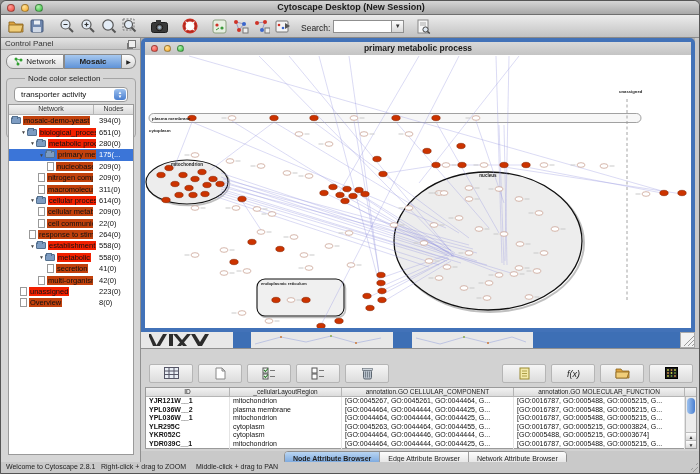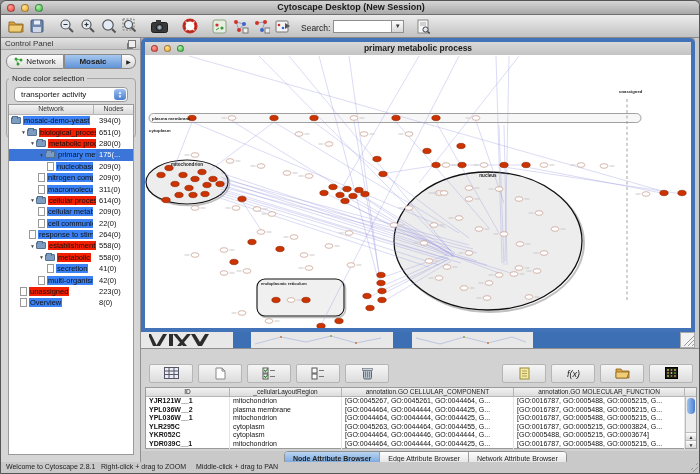--- a/index.html
+++ b/index.html
@@ -43,21 +43,21 @@
   .cp-tab{flex:1;display:flex;align-items:center;justify-content:center;gap:3px;
     border:1px solid #8a8a8a;font-size:8px;color:#222;
     background:linear-gradient(#fdfdfd,#dedede);}
   .cp-tab.first{border-radius:7px 0 0 7px;}
   .cp-tab.active{background:linear-gradient(#a7c8ef,#5f93d8);font-weight:bold;}
   .cp-tab-arrow{width:14px;border:1px solid #8a8a8a;border-left:none;
     border-radius:0 7px 7px 0;background:linear-gradient(#fdfdfd,#d5d5d5);
     display:flex;align-items:center;justify-content:center;font-size:6px;color:#222;}
   .groupbox{position:absolute;left:5px;top:40px;width:130px;height:60px;
     border:1px solid #a5a5a5;border-radius:4px;}
-  .groupbox .legend{position:absolute;left:2px;top:-5px;background:#d6d6d6;
+  .groupbox .legend{position:absolute;left:18px;top:-5px;background:#d6d6d6;
     padding:0 3px;font-size:8px;color:#222;}
   .combo{position:absolute;left:7px;top:8px;width:114px;height:15px;background:#fff;
     border:1px solid #9a9a9a;border-radius:4px;font-size:8px;color:#111;
     display:flex;align-items:center;padding-left:6px;}
   .combo .step{position:absolute;right:1px;top:1px;bottom:1px;width:12px;
     border-radius:3px;background:linear-gradient(#9cc0ee,#4a7fd0);
     display:flex;flex-direction:column;align-items:center;justify-content:center;
     color:#fff;font-size:4.5px;line-height:4px;}
   .checkrow{position:absolute;left:10px;top:32px;display:flex;align-items:center;gap:4px;}
   .checkbox{width:10px;height:10px;border-radius:2px;border:1px solid #3b6ab2;
@@ -74,21 +74,21 @@
     white-space:nowrap;}
   .trow.sel{background:#3b75d8;}
   .tri{width:7px;font-size:5px;color:#444;text-align:center;flex:none;}
   .fico{flex:none;width:10px;height:7px;background:#7d9cc2;border:1px solid #53708f;
     border-radius:1px;margin-right:2px;position:relative;}
   .fico:before{content:"";position:absolute;left:0;top:-2px;width:4px;height:2px;
     background:#7d9cc2;border:1px solid #53708f;border-bottom:none;}
   .pico{flex:none;width:7px;height:9px;background:#fff;border:1px solid #999;
     margin-right:2px;}
   .tlabel{padding:0 1px;color:#111;overflow:hidden;text-overflow:clip;}
-  .hl-green{background:#3b82f6;}
+  .hl-green{background:#c2410c;}
   .hl-red{background:#f22000;}
   .tcount{position:absolute;left:90px;color:#111;}
   .trow.sel .tcount{color:#fff;}
   
   .desktop{position:absolute;left:140px;top:37px;width:554px;height:310px;background:#b0b0b0;}
   .netwin{position:absolute;left:0;top:0;width:554px;height:294px;
     border:4px solid #4272b8;border-radius:5px 5px 0 0;background:#fff;}
   .netwin .ntitle{position:relative;height:29px;
     background:linear-gradient(#d9d9d9,#ababab);border-bottom:1px solid #7c7c7c;}
   .netwin .ntitle .title{position:absolute;left:0;right:0;top:1px;text-align:center;

